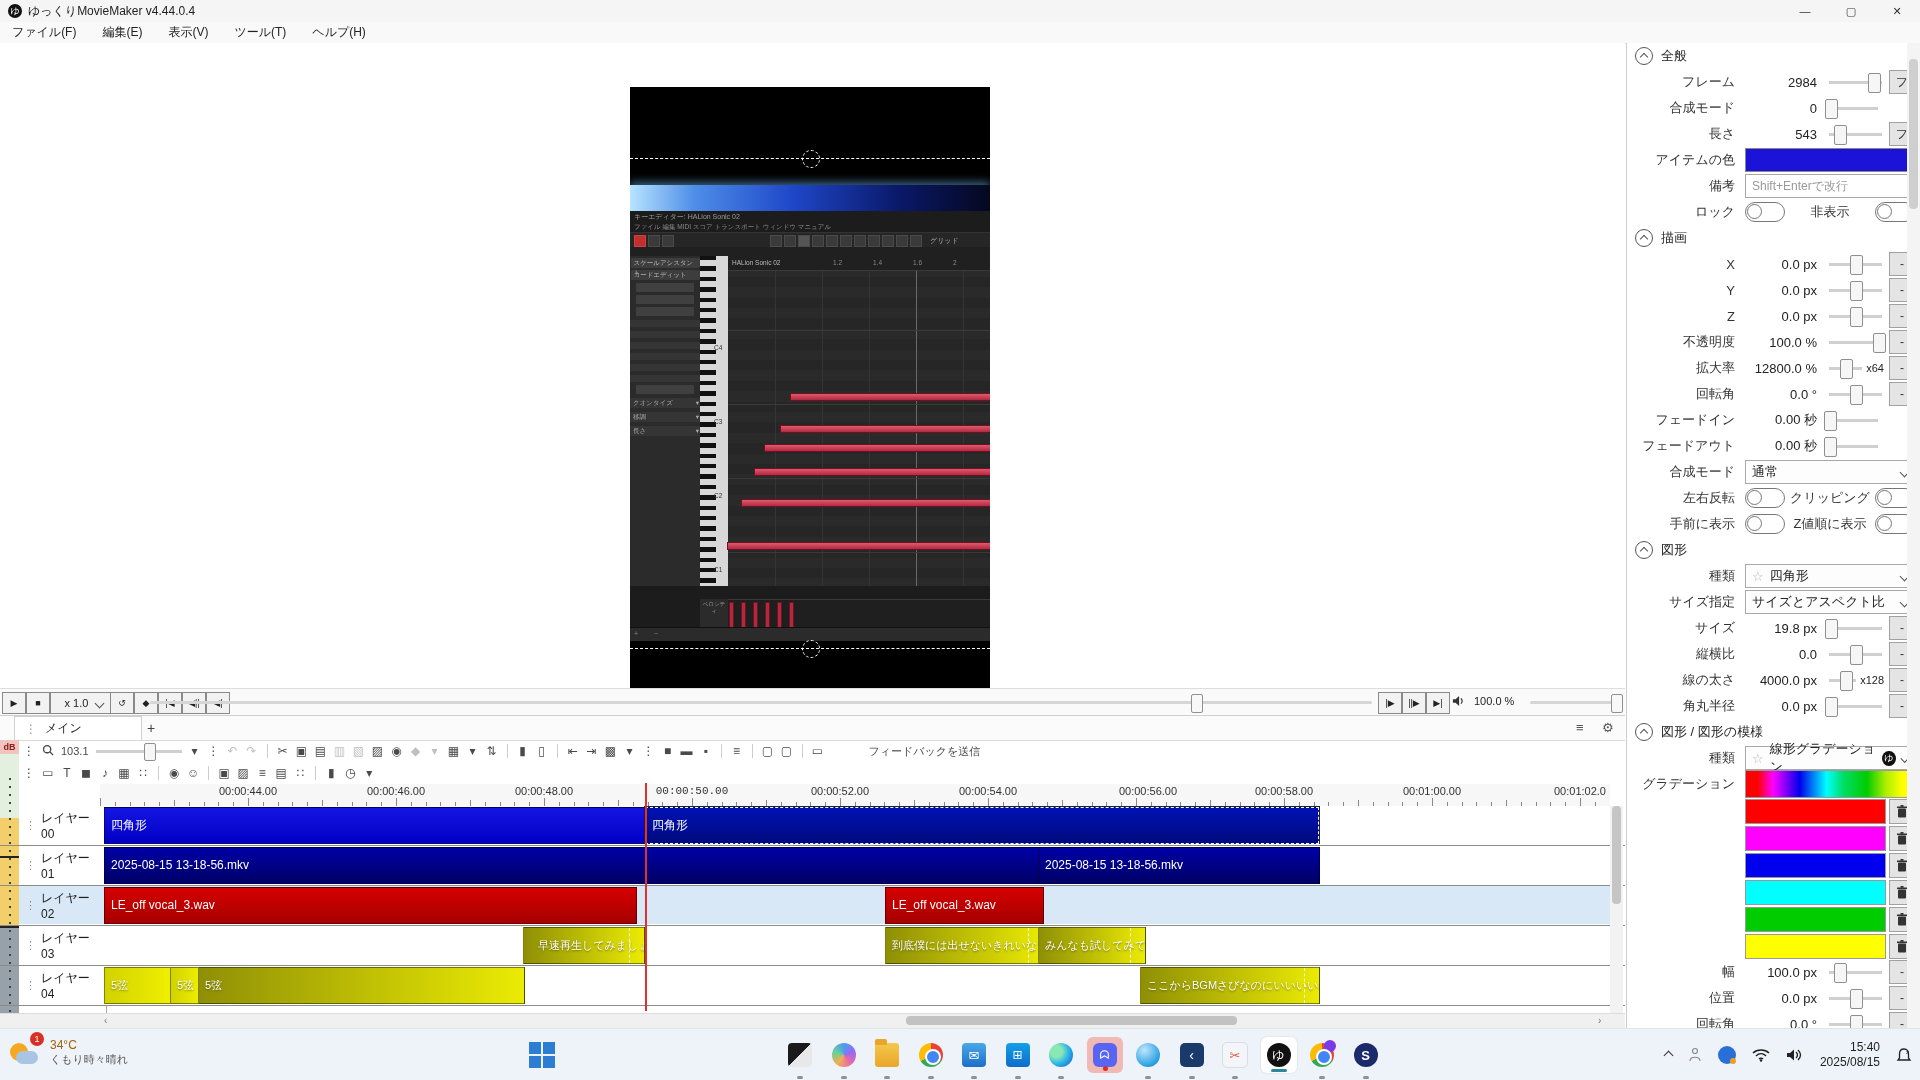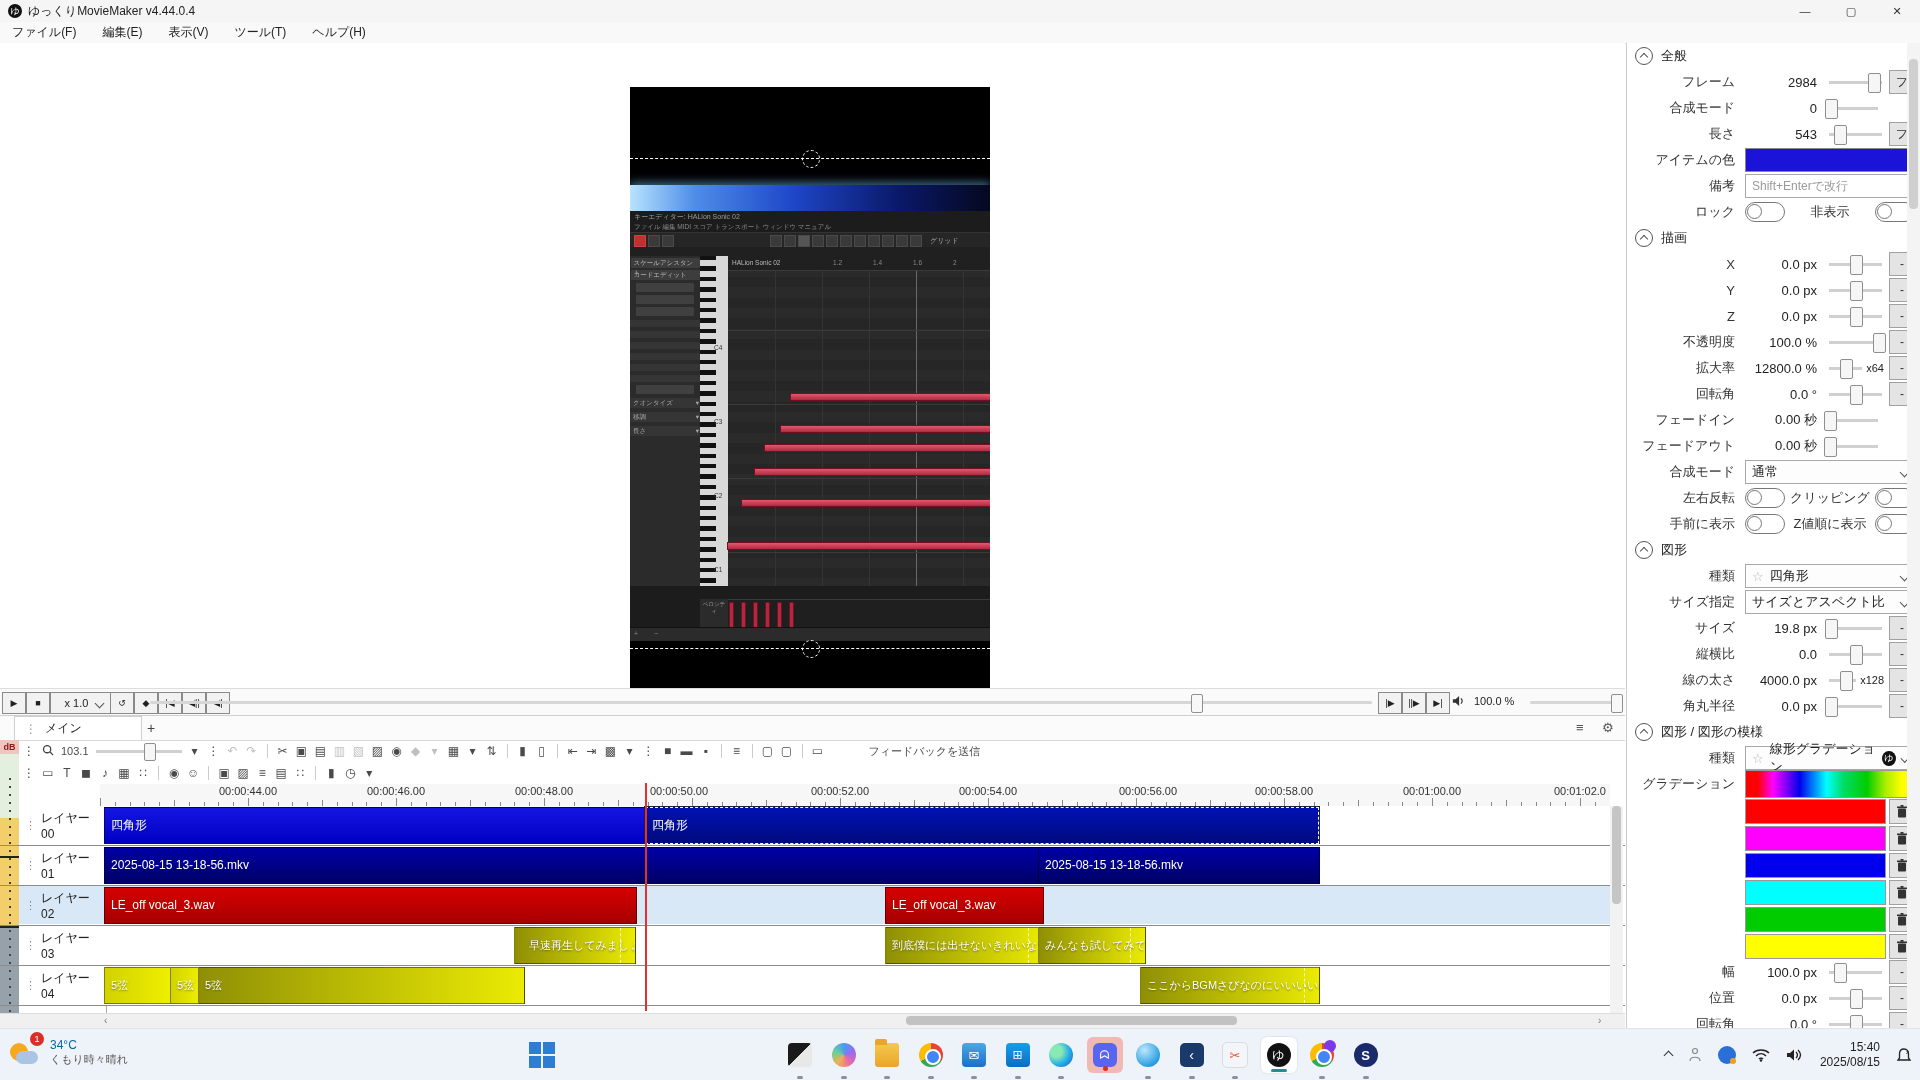--- a/index.html
+++ b/index.html
@@ -118,21 +118,21 @@
   .scrollarrow{top:1px;color:#777;font-size:10px;}
   #vscroll{left:1610px;top:90px;width:13px;height:207px;background:#f2f2f2;}
   #vthumb{left:2px;top:0px;width:9px;height:98px;background:#c5c5c5;border-radius:4px;}
   
   #taskbar{left:0;top:1028px;width:1920px;height:52px;background:#eef3f9;border-top:1px solid #dde4ec;}
   #weather{left:8px;top:6px;display:flex;align-items:center;gap:8px;}
   #wicon{width:34px;height:34px;position:relative;}
   #wsun{position:absolute;left:2px;top:8px;width:18px;height:18px;border-radius:50%;background:#f6a821;}
   #wcloud{position:absolute;left:8px;top:16px;width:22px;height:13px;border-radius:8px;background:#aac4e4;}
   #wbadge{position:absolute;right:-2px;top:-3px;width:14px;height:14px;border-radius:50%;background:#d93025;color:#fff;font-size:9px;line-height:14px;text-align:center;}
-  #wtext div:first-child{font-size:12px;color:#0369a1;}
+  #wtext div:first-child{font-size:12px;color:#a16207;}
   #wtext div:last-child{font-size:11px;color:#555;}
   #startbtn{left:528px;top:12px;width:28px;height:28px;display:grid;grid-template-columns:12px 12px;grid-gap:2px;align-content:center;justify-content:center;}
   #startbtn i{width:12px;height:12px;background:#2d7dd2;}
   #searchpill{left:566px;top:9px;width:224px;height:34px;background:#fff;border:1px solid #dfe4ea;border-radius:17px;display:flex;align-items:center;padding:0 4px 0 12px;gap:8px;}
   #searchtext{color:#555;font-size:12px;}
   #searchimg{margin-left:auto;width:52px;height:28px;border-radius:14px;background:linear-gradient(90deg,#3a4a3a 0 55%,#e8902a 55% 75%,#243040 75%);overflow:hidden;}
   .tbslot{top:8px;width:36px;height:36px;border-radius:6px;display:flex;align-items:center;justify-content:center;position:absolute;}
   .tbslot .dot{position:absolute;bottom:-6px;left:15px;width:6px;height:3px;border-radius:2px;background:#8a9199;}
   .ai{width:24px;height:24px;border-radius:5px;position:relative;}
   .ai-task{background:linear-gradient(135deg,#1a1a1a 0 50%,#e8e8e8 50%);border-radius:4px;}
@@ -796,21 +796,21 @@
         <div class="rtick abs" style="left: 1420.8px; height: 4px;"></div>
         <div class="rtick abs" style="left: 1435.6px; height: 4px;"></div>
         <div class="rtick abs" style="left: 1450.4px; height: 4px;"></div>
         <div class="rtick abs" style="left: 1465.2px; height: 4px;"></div>
         <div class="rtick abs" style="left: 1480px; height: 8px;"></div>
         <div class="rtick abs" style="left: 1494.8px; height: 4px;"></div>
         <div class="rtick abs" style="left: 1509.6px; height: 4px;"></div>
         <div class="rlab abs" style="left: 148px;">00:00:44.00</div>
         <div class="rlab abs" style="left: 296px;">00:00:46.00</div>
         <div class="rlab abs" style="left: 444px;">00:00:48.00</div>
-        <div class="rlab abs" style="left: 579px;">00:00:50.00</div>
+        <div class="rlab abs" style="left: 592px; font-family: Liberation Mono, monospace;">00:00:50.00</div>
         <div class="rlab abs" style="left: 740px;">00:00:52.00</div>
         <div class="rlab abs" style="left: 888px;">00:00:54.00</div>
         <div class="rlab abs" style="left: 1040px; margin-left: 8px;">00:00:56.00</div>
         <div class="rlab abs" style="left: 1184px;">00:00:58.00</div>
         <div class="rlab abs" style="left: 1332px;">00:01:00.00</div>
         <div class="rlab abs" style="left: 1480px;">00:01:02.0</div>
       </div>
     <div id="rows" class="abs">
         <div class="lrow">
           <div class="lcell">
@@ -841,21 +841,21 @@
             <div class="clip c-red" style="left: 4px; width: 525px;">LE_off vocal_3.wav</div>
             <div class="clip c-red" style="left: 785px; width: 151px;">LE_off vocal_3.wav</div>
           </div>
         </div>
         <div class="lrow">
           <div class="lcell">
             <span class="dots">⋮</span>
             <span>レイヤー 03</span>
           </div>
           <div class="lcont">
-            <div class="clip c-olive" style="left: 414px; width: 106px; padding-left: 14px;">早速再生してみましょ<span class="dashv"></span></div>
+            <div class="clip c-olive" style="left: 423px; width: 106px; padding-left: 14px;">早速再生してみましょ<span class="dashv"></span></div>
             <div class="clip c-olive" style="left: 785px; width: 151px;">到底僕には出せないきれいな<span class="dashv"></span></div>
             <div class="clip c-olive" style="left: 938px; width: 100px;">みんなも試してみて<span class="dashv"></span></div>
           </div>
         </div>
         <div class="lrow">
           <div class="lcell">
             <span class="dots">⋮</span>
             <span>レイヤー 04</span>
           </div>
           <div class="lcont">

